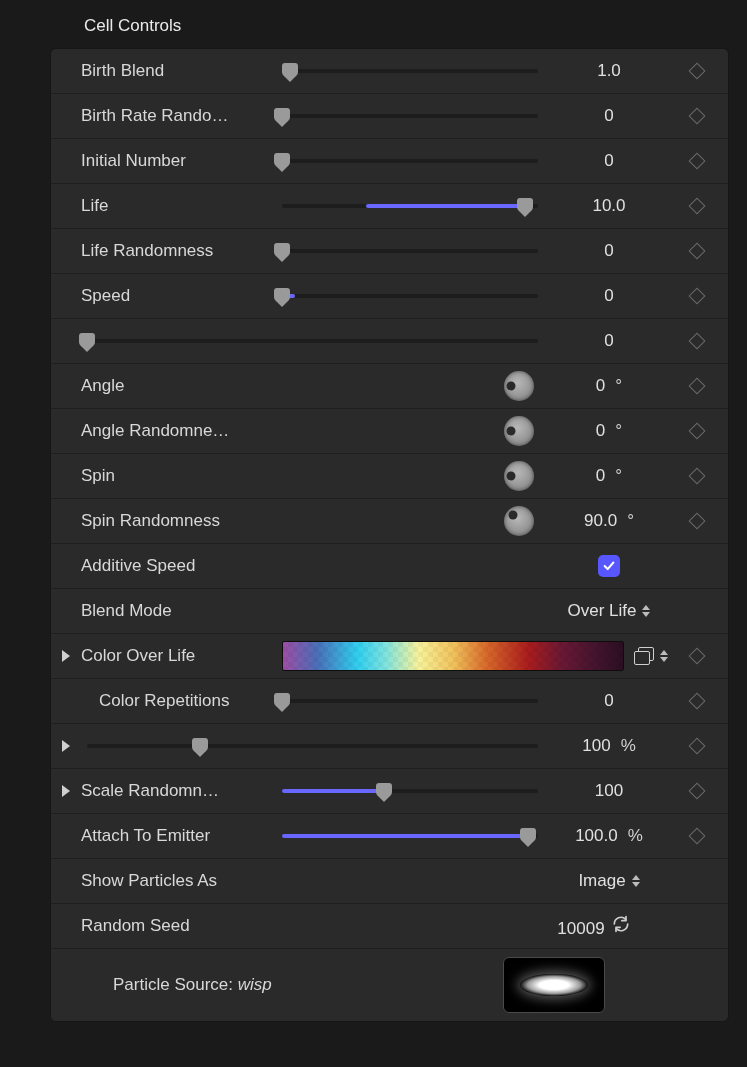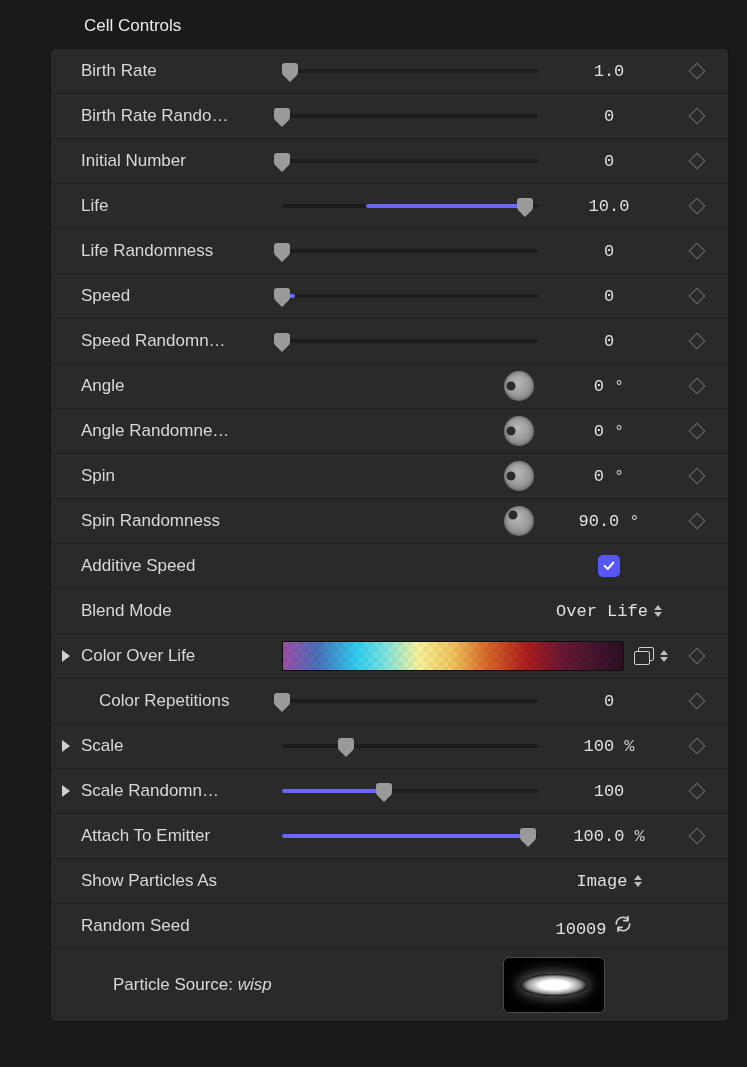--- a/index.html
+++ b/index.html
@@ -68,21 +68,20 @@
     height: 100%;
   }
   .value-col {
     width: 130px;
     text-align: center;
     color: #e0e0e0;
     display: flex;
     align-items: center;
     justify-content: center;
     gap: 6px;
-    font-family: Liberation Mono, monospace;
   }
   .key-col {
     width: 46px;
     display: flex;
     align-items: center;
     justify-content: center;
   }
 
   
   .slider {
@@ -256,21 +255,21 @@
 </head>
 <body>
 
 <div class="panel">
   <div class="section-title">Cell Controls</div>
 
   <div class="group">
 
     <div class="row">
       <div class="disclosure-col"></div>
-      <div class="label-col">Birth Rate</div>
+      <div class="label-col">Birth Blend</div>
       <div class="control-col">
         <div class="slider">
           <div class="track-full"></div>
             <div class="track-fill" style="width:3%"></div>
           <div class="thumb" style="left:3%"></div>
         </div>
       </div>
       <div class="value-col">
           <span>1.0</span>
         </div>
@@ -361,21 +360,20 @@
       <div class="value-col">
           <span>0</span>
         </div>
       <div class="key-col">
           <div class="keyframe"></div>
         </div>
     </div>
 
     <div class="row">
       <div class="disclosure-col"></div>
-      <div class="label-col">Speed Randomn…</div>
       <div class="control-col">
         <div class="slider">
           <div class="track-full"></div>
           <div class="thumb" style="left:0%"></div>
         </div>
       </div>
       <div class="value-col">
           <span>0</span>
         </div>
       <div class="key-col">
@@ -517,21 +515,20 @@
         </div>
       <div class="key-col">
           <div class="keyframe"></div>
         </div>
     </div>
 
     <div class="row">
       <div class="disclosure-col">
           <div class="disclosure"></div>
         </div>
-      <div class="label-col">Scale</div>
       <div class="control-col">
         <div class="slider">
           <div class="track-full"></div>
           <div class="thumb" style="left:25%"></div>
         </div>
       </div>
       <div class="value-col">
           <span>100</span>
           <span class="val-suffix">%</span>
         </div>

